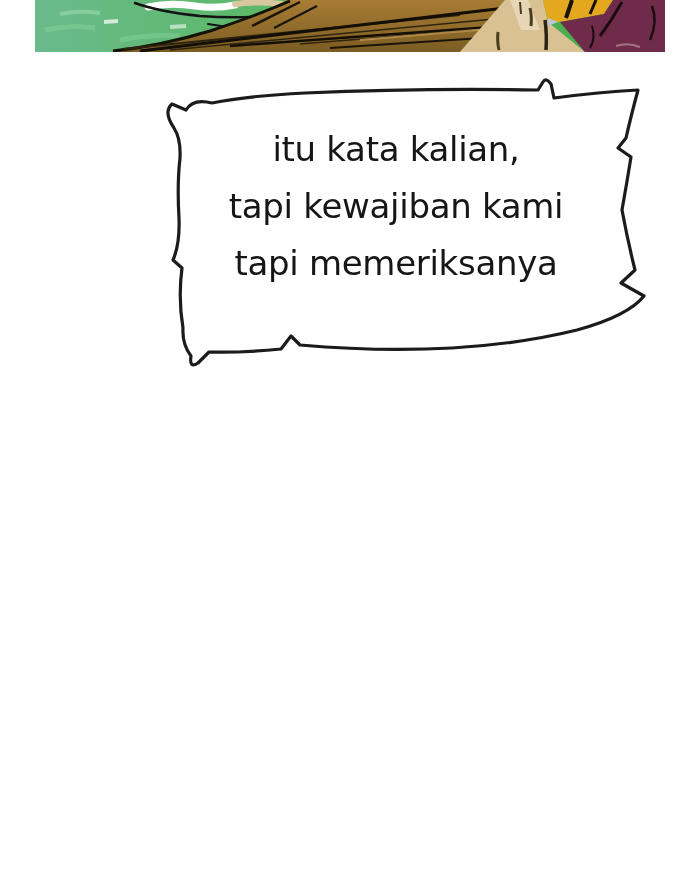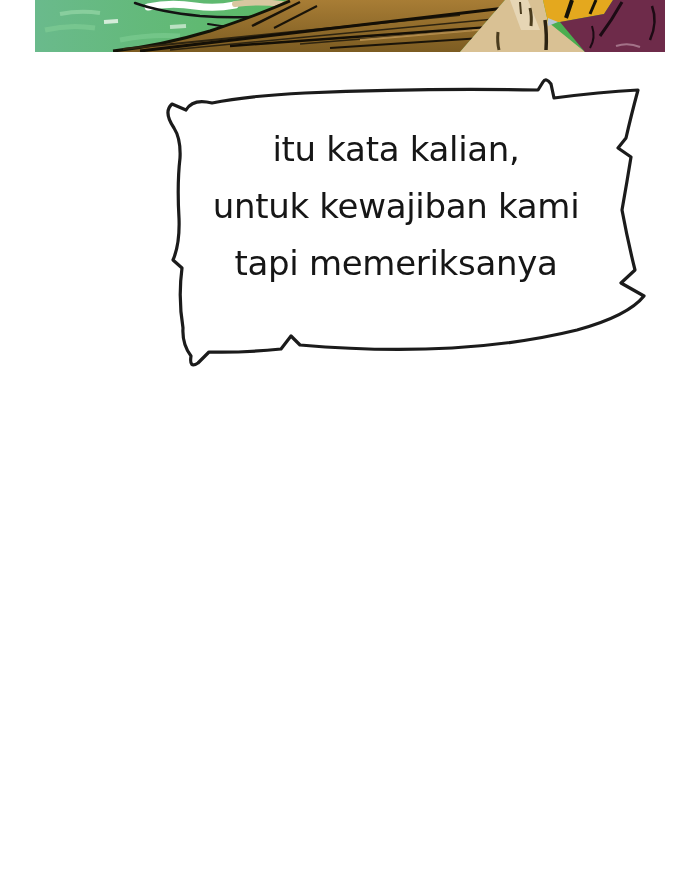--- a/index.html
+++ b/index.html
@@ -115,21 +115,21 @@
              Q627 182 622 210
              Q628 242 635 270 L621 283 L644 296
              Q628 316 577 330 Q520 344 452 348 Q380 352 300 345
              L291 336 L281 349
              Q240 353 209 352 L198 363 Q189 369 191 356
              Q182 344 183 328 Q178 298 182 268
              L173 260 Q180 244 179 218 Q177 184 180 158 Q181 139 174 128 Z" fill="#ffffff" stroke="#1b1b1b" stroke-width="3.2" stroke-linejoin="round" stroke-linecap="round"></path>
   </svg>
   <div class="bubble-text">
     <div>itu kata kalian,</div>
-    <div>untuk kewajiban kami</div>
+    <div>tapi kewajiban kami</div>
     <div>tapi memeriksanya</div>
   </div>
 
   <svg class="panel panel-bottom" width="700" height="143" viewBox="0 0 700 143">
     <defs>
       <clipPath id="clipBottom">
           <rect x="35" y="0" width="630" height="143"></rect>
         </clipPath>
       <linearGradient id="gSky" x1="1" y1="0" x2="0" y2="1">
         <stop offset="0" stop-color="#1f86c9"></stop>

